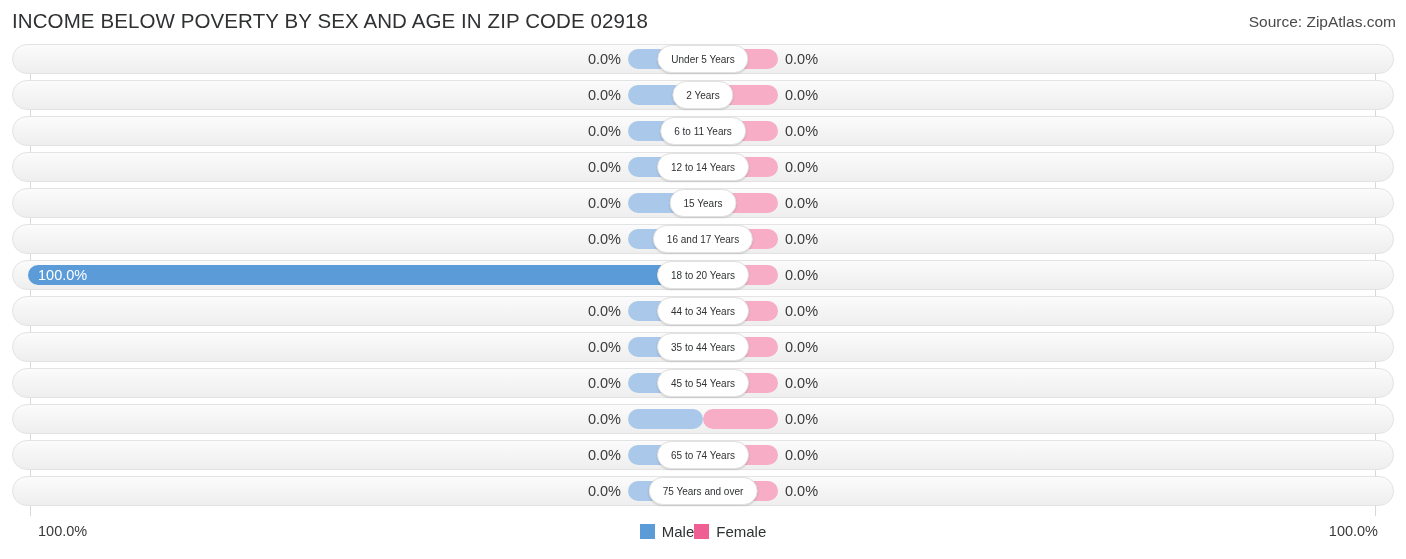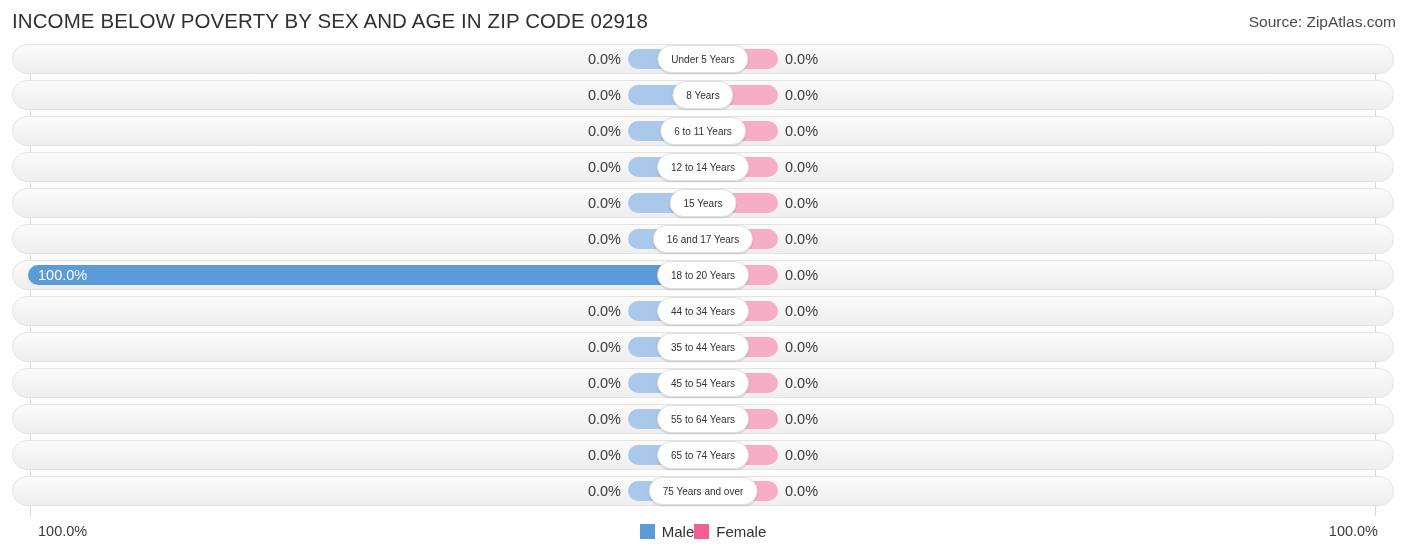--- a/index.html
+++ b/index.html
@@ -208,21 +208,21 @@
         <div class="bar bar-female" style="width: 75px;"></div>
         <div class="val val-right" style="left: 785px;">0.0%</div>
         <div class="pill">Under 5 Years</div>
       </div>
       <div class="row">
         <div class="track"></div>
         <div class="val val-left" style="right: 785px;">0.0%</div>
         <div class="bar bar-male" style="width: 75px;"></div>
         <div class="bar bar-female" style="width: 75px;"></div>
         <div class="val val-right" style="left: 785px;">0.0%</div>
-        <div class="pill">8 Years</div>
+        <div class="pill">2 Years</div>
       </div>
       <div class="row">
         <div class="track"></div>
         <div class="val val-left" style="right: 785px;">0.0%</div>
         <div class="bar bar-male" style="width: 75px;"></div>
         <div class="bar bar-female" style="width: 75px;"></div>
         <div class="val val-right" style="left: 785px;">0.0%</div>
         <div class="pill">6 to 11 Years</div>
       </div>
       <div class="row">
@@ -281,21 +281,20 @@
         <div class="bar bar-female" style="width: 75px;"></div>
         <div class="val val-right" style="left: 785px;">0.0%</div>
         <div class="pill">45 to 54 Years</div>
       </div>
       <div class="row">
         <div class="track"></div>
         <div class="val val-left" style="right: 785px;">0.0%</div>
         <div class="bar bar-male" style="width: 75px;"></div>
         <div class="bar bar-female" style="width: 75px;"></div>
         <div class="val val-right" style="left: 785px;">0.0%</div>
-        <div class="pill">55 to 64 Years</div>
       </div>
       <div class="row">
         <div class="track"></div>
         <div class="val val-left" style="right: 785px;">0.0%</div>
         <div class="bar bar-male" style="width: 75px;"></div>
         <div class="bar bar-female" style="width: 75px;"></div>
         <div class="val val-right" style="left: 785px;">0.0%</div>
         <div class="pill">65 to 74 Years</div>
       </div>
       <div class="row">

